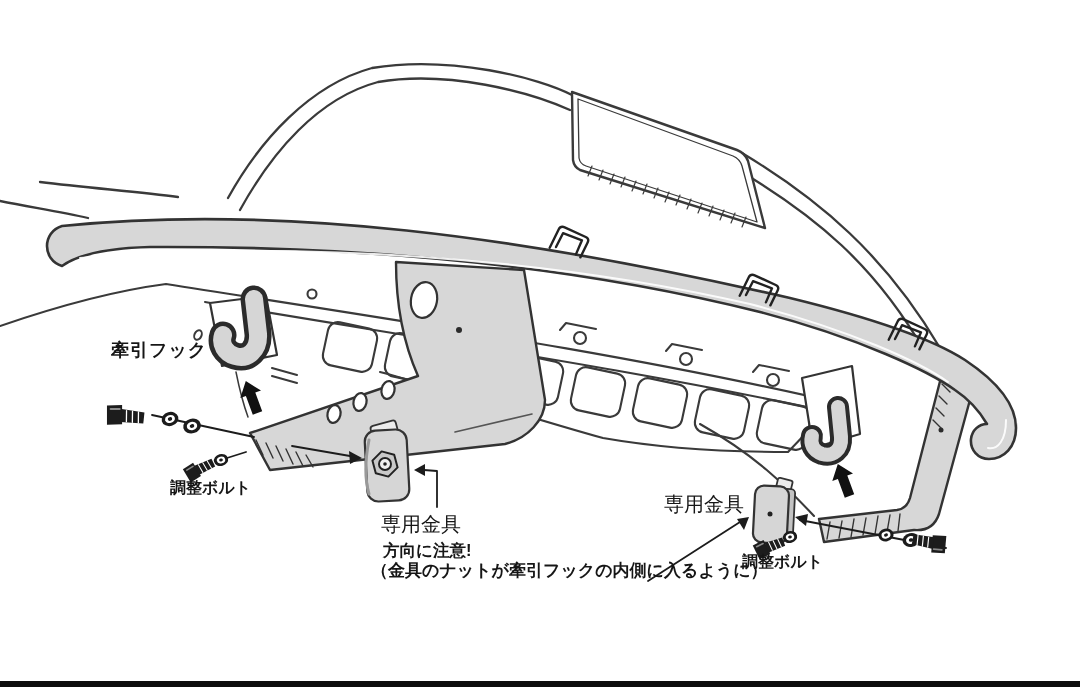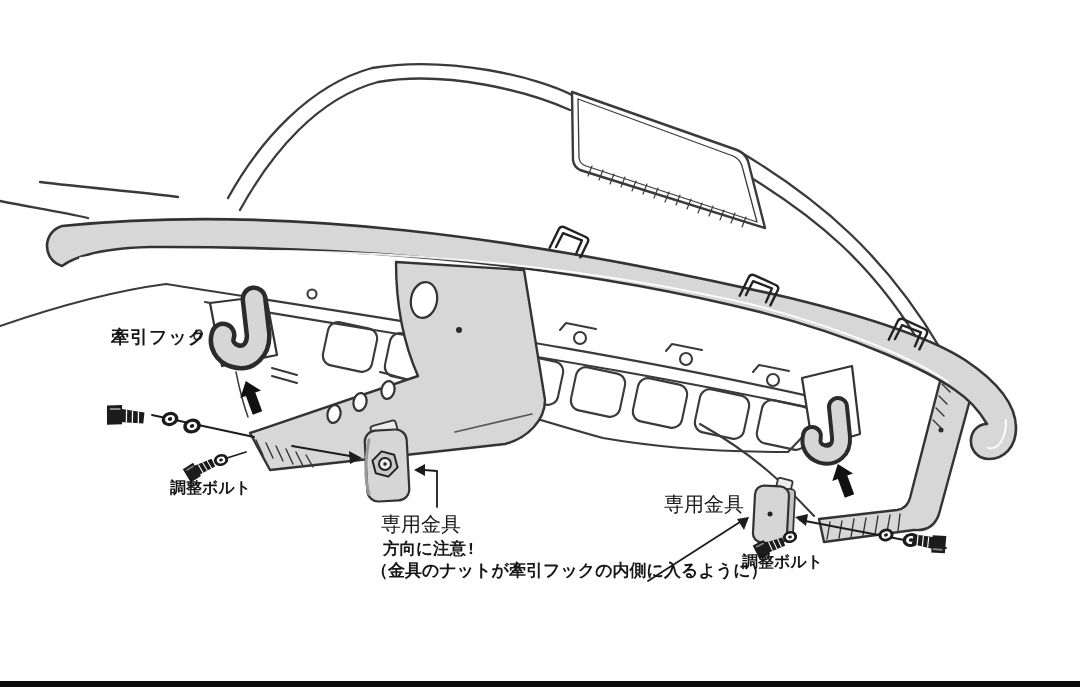--- a/index.html
+++ b/index.html
@@ -181,20 +181,20 @@
     <path d="M648,581 L740,522"></path>
     <polygon points="749,517 737,519 744,530" fill="#1c1c1c" stroke="none"></polygon>
   </g>
 
   <polygon fill="#111" points="245.8,381.1 240.3,398 245.9,395.9 252.8,414.7 262.2,411.3 255.3,392.5 261,390.5"></polygon>
   <polygon fill="#111" points="837.8,464.1 832.3,481 837.9,478.9 844.8,497.7 854.2,494.3 847.3,475.5 853,473.5"></polygon>
 
   <rect x="0" y="681" width="1080" height="6" fill="#0d0d0d"></rect>
 </svg>
 
-  <div class="lbl name" style="left:111px;top:326px;font-size:18px;letter-spacing:1px;">牽引フック</div>
+  <div class="lbl name" style="left:111px;top:340px;font-size:18px;letter-spacing:1px;font-family:Liberation Mono, monospace;">牽引フック</div>
   <div class="lbl note" style="left:170px;top:478px;font-size:16px;">調整ボルト</div>
   <div class="lbl part" style="left:381px;top:512px;font-size:20px;">専用金具</div>
-  <div class="lbl note" style="left:383px;top:540px;font-size:16.5px;font-weight:600;font-family:Liberation Mono, monospace;">方向に注意!</div>
+  <div class="lbl note" style="left:383px;top:540px;font-size:16.5px;font-weight:600;">方向に注意!</div>
   <div class="lbl note" style="left:371px;top:560px;font-size:17px;">（金具のナットが牽引フックの内側に入るように）</div>
   <div class="lbl part" style="left:664px;top:492px;font-size:20px;">専用金具</div>
   <div class="lbl note" style="left:742px;top:552px;font-size:16px;">調整ボルト</div>
 </div>
 
 </body></html>

